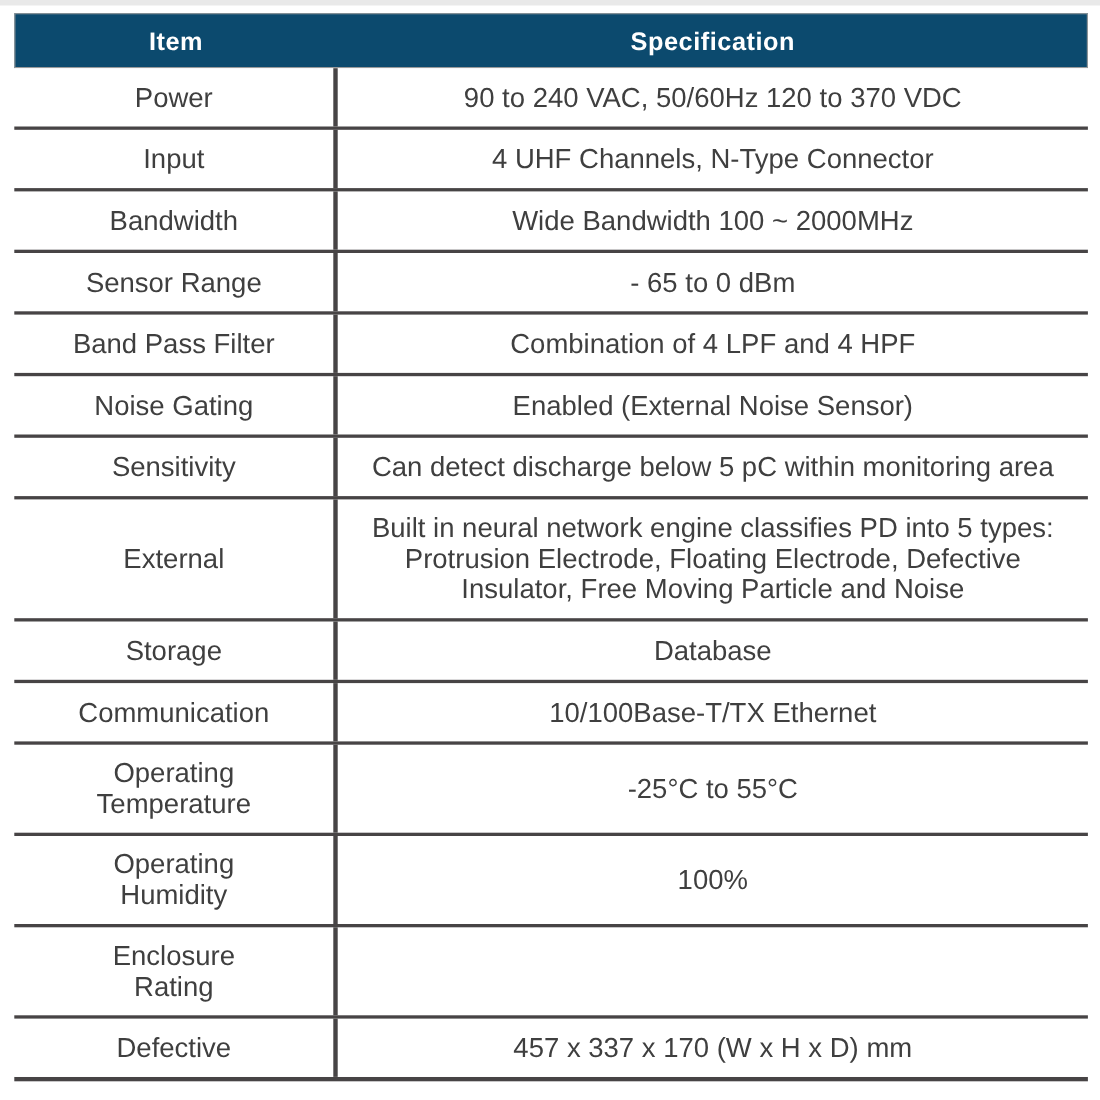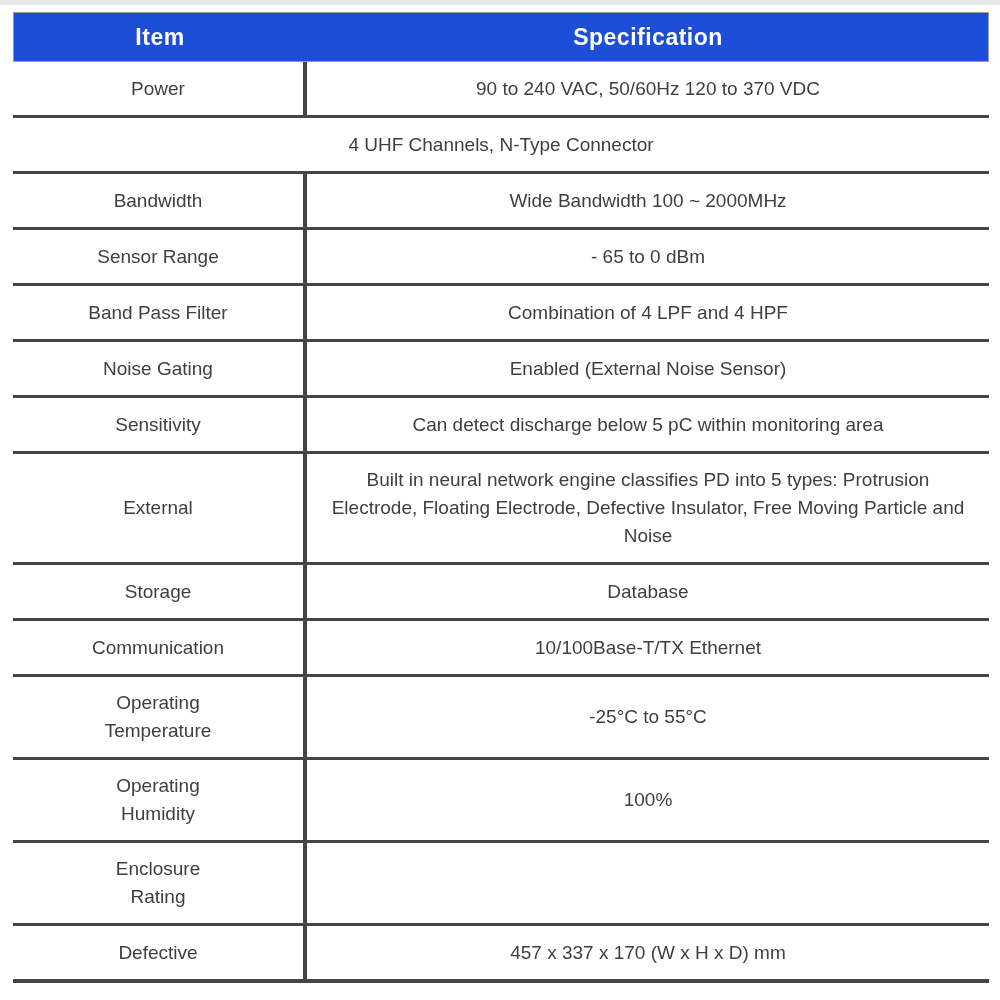--- a/index.html
+++ b/index.html
@@ -16,42 +16,42 @@
   }
   .spec-table {
     position: absolute;
     left: 13px; top: 12px;
     width: 976px;
     border-bottom: 4px solid #474445;
   }
   .table-header {
     display: flex;
     height: 50px;
-    background: #1d4ed8;
+    background: #0c4a6e;
     color: #ffffff;
     align-items: center;
     box-shadow: 0 0 0 1px #9b9b9b inset;
   }
   .table-header .hcell {
     display: flex; align-items: center; justify-content: center;
     font-size: 23px; font-weight: bold; letter-spacing: 0.5px;
   }
   .hcell.item-col  { width: 294px; }
   .hcell.spec-col  { flex: 1; }
   .row {
     display: flex;
     border-top: 3px solid #474445;
     color: #3f3f3f;
     background: #ffffff;
   }
   .row:first-child { border-top: none; }
   .cell {
     display: flex; align-items: center; justify-content: center;
     text-align: center;
-    font-size: 19px;
+    font-size: 25px;
     line-height: 28px;
     padding: 12px 18px;
     min-height: 53px;
     white-space: pre-line;
   }
   .cell.item-cell {
     width: 294px;
     border-right: 4px solid #474445;
   }
   .cell.spec-cell { flex: 1; }
@@ -66,20 +66,21 @@
     <div class="hcell item-col">Item</div>
     <div class="hcell spec-col">Specification</div>
   </div>
   <div id="table-body">
   <div class="row">
     <div class="cell item-cell">Power</div>
     <div class="cell spec-cell">90 to 240 VAC, 50/60Hz 120 to 370 VDC</div>
   </div>
 
   <div class="row">
+    <div class="cell item-cell">Input</div>
     <div class="cell spec-cell">4 UHF Channels, N-Type Connector</div>
   </div>
 
   <div class="row">
     <div class="cell item-cell">Bandwidth</div>
     <div class="cell spec-cell">Wide Bandwidth 100 ~ 2000MHz</div>
   </div>
 
   <div class="row">
     <div class="cell item-cell">Sensor Range</div>

